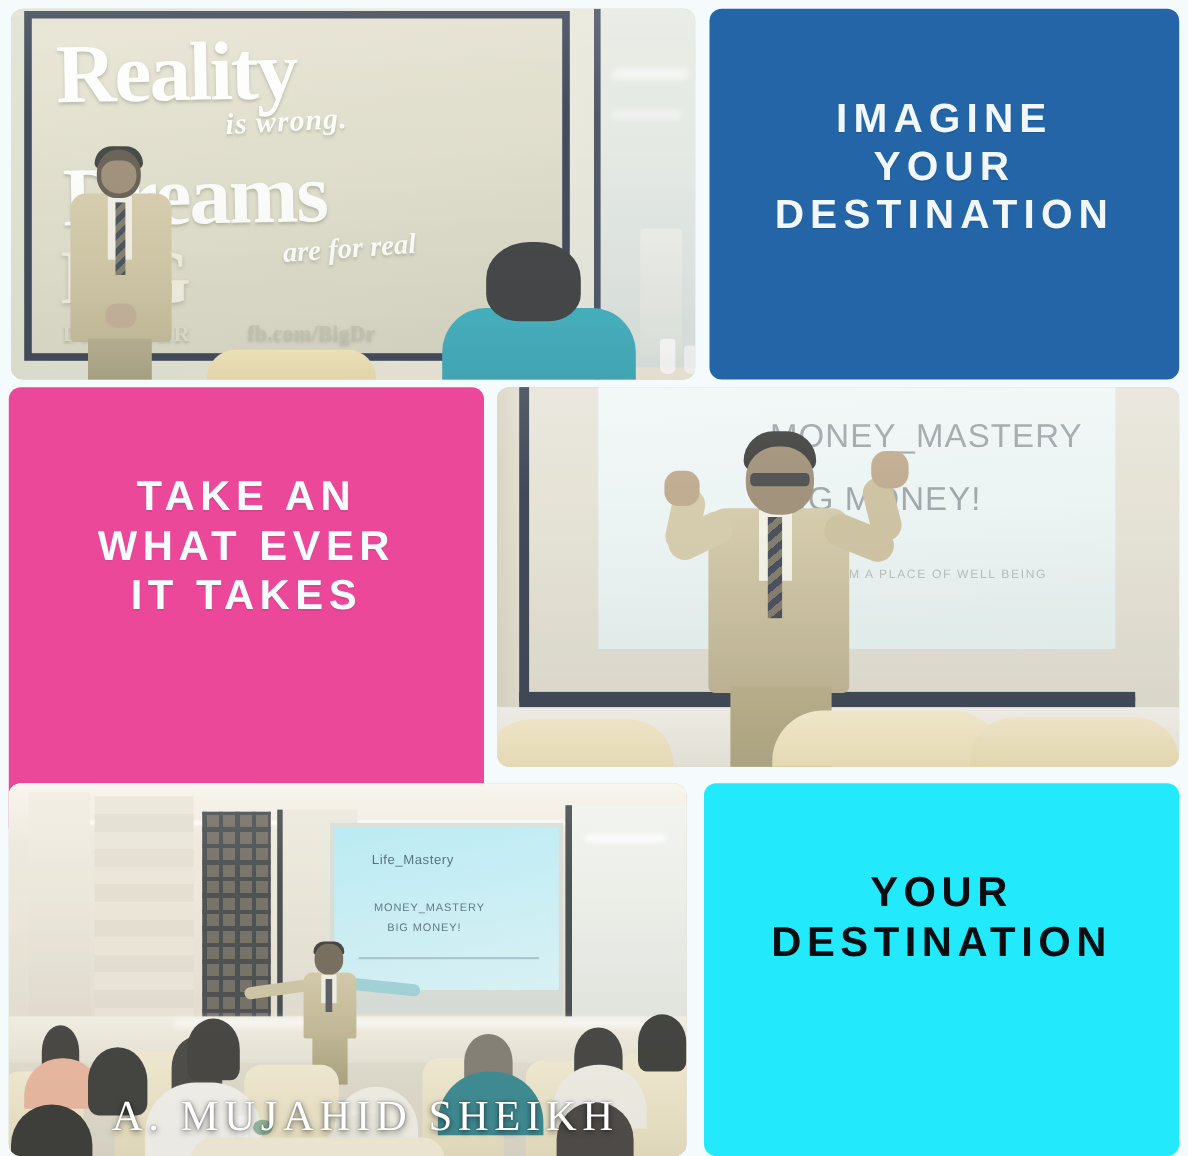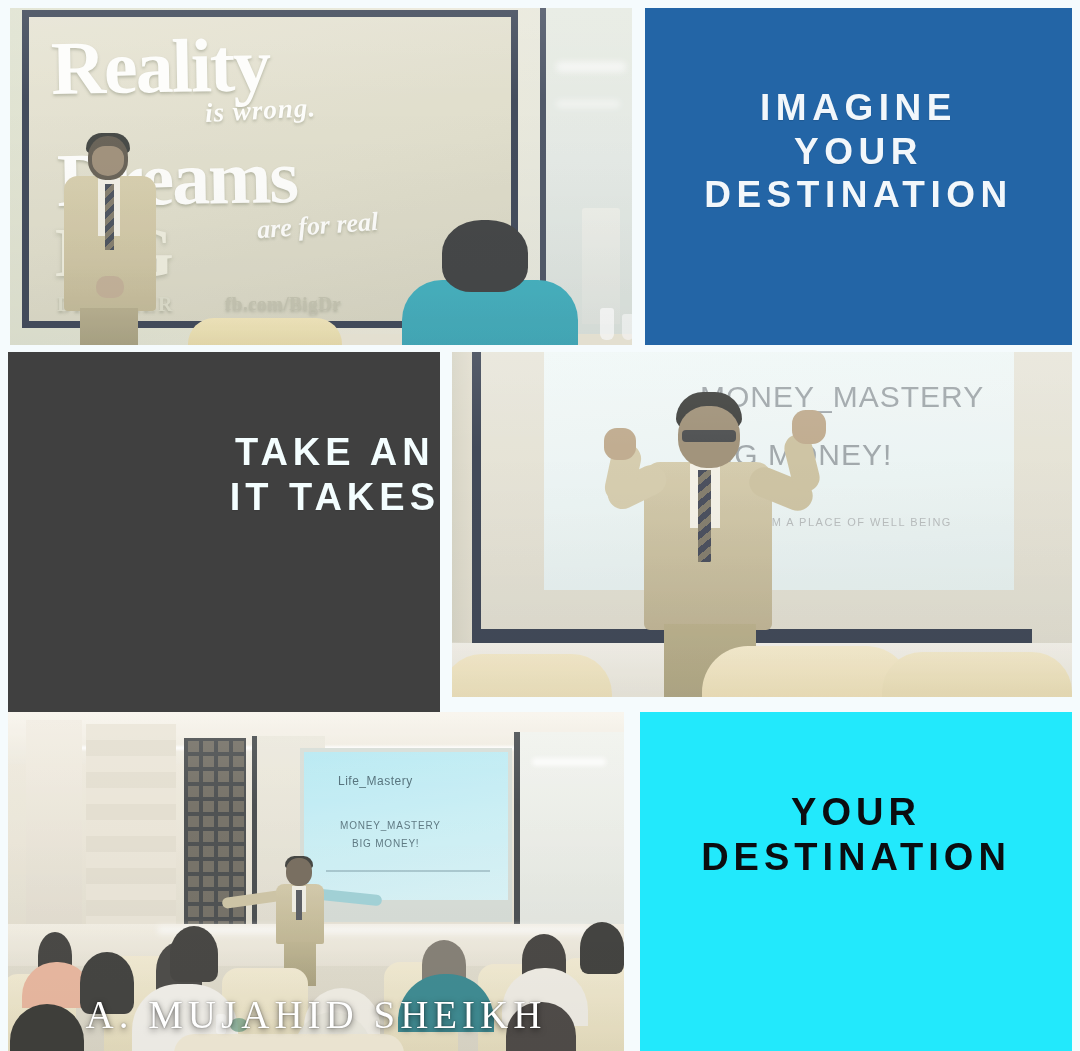--- a/index.html
+++ b/index.html
@@ -6,42 +6,42 @@
   html,body{margin:0;padding:0;}
   body{
     width:1080px;height:1051px;
     background:#f4fbfc;
     font-family:"Liberation Sans",sans-serif;
     overflow:hidden;
   }
   .collage{position:relative;width:1080px;height:1051px;background:#f5fbfd;}
 
   
-  .panel{position:absolute;overflow:hidden;}
+  .panel{position:absolute;overflow:hidden;border-radius:11px;}
 
   
   .quote{
     display:flex;flex-direction:column;align-items:center;
     text-align:center;
   }
   .quote .line{
     font-family:"Liberation Sans",sans-serif;
     font-weight:bold;
     line-height:1.18;
     white-space:nowrap;
   }
 
   
   #p-imagine{left:645px;top:8px;width:427px;height:337px;background:#2365a6;}
   #p-imagine .inner{padding-top:78px;}
   #p-imagine .line{color:#f2f7fb;font-size:37px;letter-spacing:5.5px;
       text-shadow:0 1px 1px rgba(0,0,0,.12);}
 
   
-  #p-action{left:8px;top:352px;width:432px;height:411px;background:#404040;align-items:flex-end;}
+  #p-action{left:8px;top:352px;width:432px;height:411px;background:#ec4899;}
   #p-action .inner{padding-top:78px;}
   #p-action .line{color:#f4feff;font-size:38px;letter-spacing:5px;
       text-shadow:0 1px 1px rgba(0,0,0,.08);}
 
   
   #p-arrive{left:640px;top:712px;width:432px;height:339px;background:#22e9fc;}
   #p-arrive .inner{padding-top:78px;}
   #p-arrive .line{color:#0b0d10;font-size:38px;letter-spacing:5px;}
 
   
@@ -236,21 +236,21 @@
   #rm-sp-legs{position:absolute;left:58px;top:84px;width:32px;height:44px;
       background:linear-gradient(180deg,#b4a87e,#9c9068);}
 
   
   .aud{position:absolute;border-radius:50% 50% 18% 18%;}
   .chaircover{position:absolute;background:linear-gradient(180deg,#f1e8cb,#e2d7b0);
       border-radius:16px 16px 0 0;}
   .band{position:absolute;height:7px;background:#e9dfbf;border-radius:4px;}
 
   
-  #rm-name{position:absolute;left:0;bottom:14px;width:616px;text-align:center;
+  #rm-name{position:absolute;left:16px;bottom:14px;width:616px;text-align:center;
       font-family:"Liberation Serif",serif;font-weight:normal;font-size:39px;
       letter-spacing:5px;color:#ffffff;
       text-shadow:0 2px 6px rgba(0,0,0,.55),0 0 2px rgba(0,0,0,.4);}
 </style>
 </head>
 <body>
 
 <div class="collage">
 
   <div class="panel photo" id="p-reality">
@@ -301,20 +301,21 @@
     <div class="inner">
       <div class="line">IMAGINE</div>
       <div class="line">YOUR</div>
       <div class="line">DESTINATION</div>
     </div>
   </div>
 
   <div class="panel quote" id="p-action">
     <div class="inner">
       <div class="line">TAKE AN</div>
+      <div class="line">WHAT EVER</div>
       <div class="line">IT TAKES</div>
     </div>
   </div>
 
   <div class="panel photo" id="p-money">
     <div class="ph-inner">
       <div id="mm-wall"></div>
       <div id="mm-edgeL"></div>
       <div id="mm-frame"></div>
       <div id="mm-screen">

